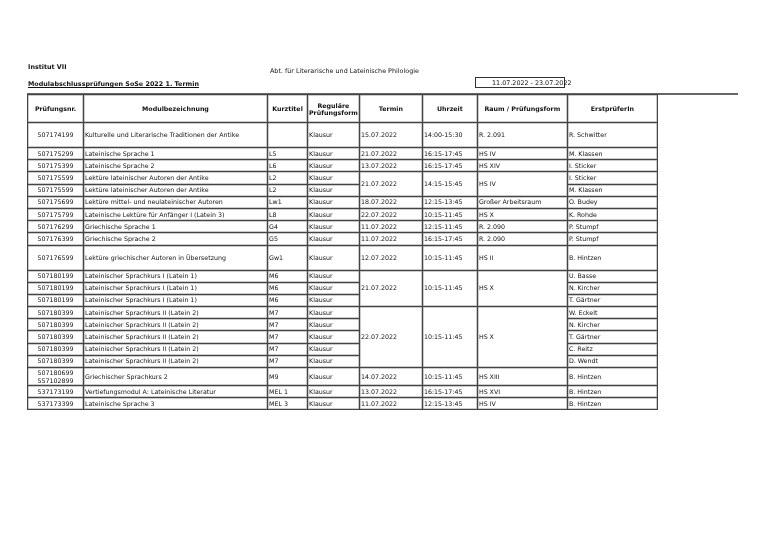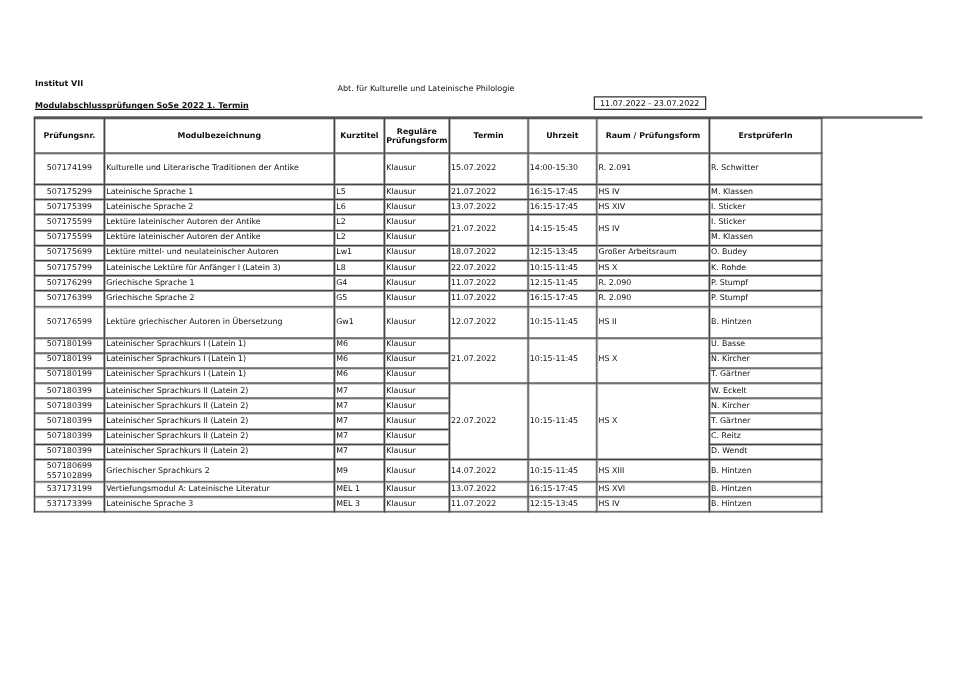--- a/index.html
+++ b/index.html
@@ -4,39 +4,39 @@
 <style>
   html, body { margin:0; padding:0; background:#ffffff; }
   body { width:768px; height:543px; position:relative; overflow:hidden;
          font-family:"DejaVu Sans", "Liberation Sans", sans-serif; color:#111; }
   .hdr { position:absolute; font-size:6.4px; white-space:nowrap; }
   .bold { font-weight:bold; }
   #inst { left:28px; top:63px; }
   #abt { left:270px; top:67px; }
   #title { left:28px; top:80px;text-decoration:underline; }
   #range { left:475px; top:77px; width:88px; height:11px; border:1px solid #333;
-           font-size:6.4px; line-height:11px; padding-left:4px; box-sizing:border-box; width:90px; }
+           font-size:6.4px; line-height:11px; padding-left:16px; box-sizing:border-box; width:90px; }
   #topline { position:absolute; left:27px; top:93px; width:711px; height:2px; background:#666; }
   table { position:absolute; left:27px; top:94px; border-collapse:collapse; table-layout:fixed; }
   td, th { border:1.5px solid #444; font-size:6.3px; padding:0 1px; overflow:hidden; white-space:nowrap;
            box-shadow: inset 0 0 0 0.5px #999; }
   th { font-weight:bold; text-align:center; height:27px; line-height:7px; white-space:normal; }
   td { height:11.2px; line-height:10px; }
   td.c { text-align:center; }
   td.l { text-align:left; }
   tr.tall td { height:24px; }
   tr.mid td { height:17px; }
   col.c1 { width:56px; } col.c2 { width:184px; } col.c3 { width:40px; } col.c4 { width:50px; }
   col.c5 { width:63px; } col.c6 { width:55px; } col.c7 { width:90px; } col.c8 { width:90px; }
 </style>
 </head>
 <body>
 
 <div class="hdr bold" id="inst">Institut VII</div>
-<div class="hdr" id="abt">Abt. für Kulturelle und Lateinische Philologie</div>
+<div class="hdr" id="abt">Abt. für Literarische und Lateinische Philologie</div>
 <div class="hdr bold" id="title">Modulabschlussprüfungen SoSe 2022 1. Termin</div>
 <div class="hdr" id="range">11.07.2022 - 23.07.2022</div>
 <div id="topline"></div>
 
 <table>
   <colgroup>
     <col class="c1">
       <col class="c2">
       <col class="c3">
       <col class="c4">

